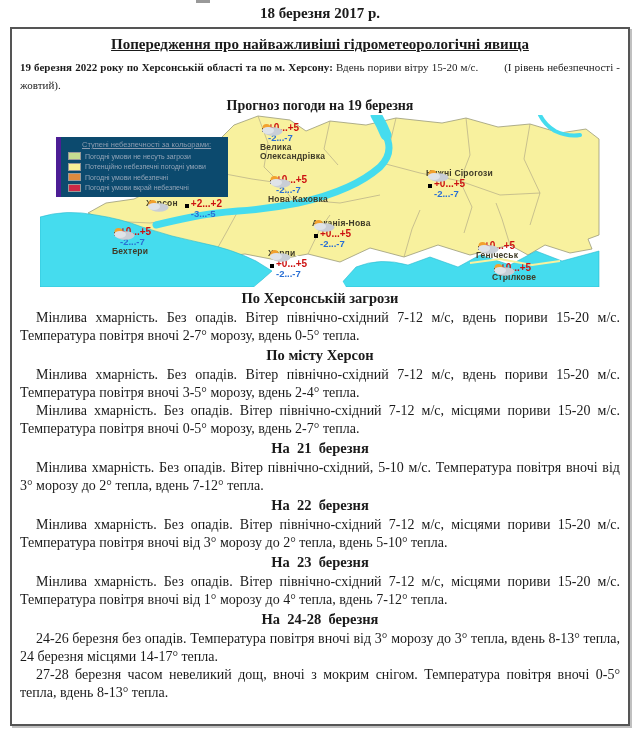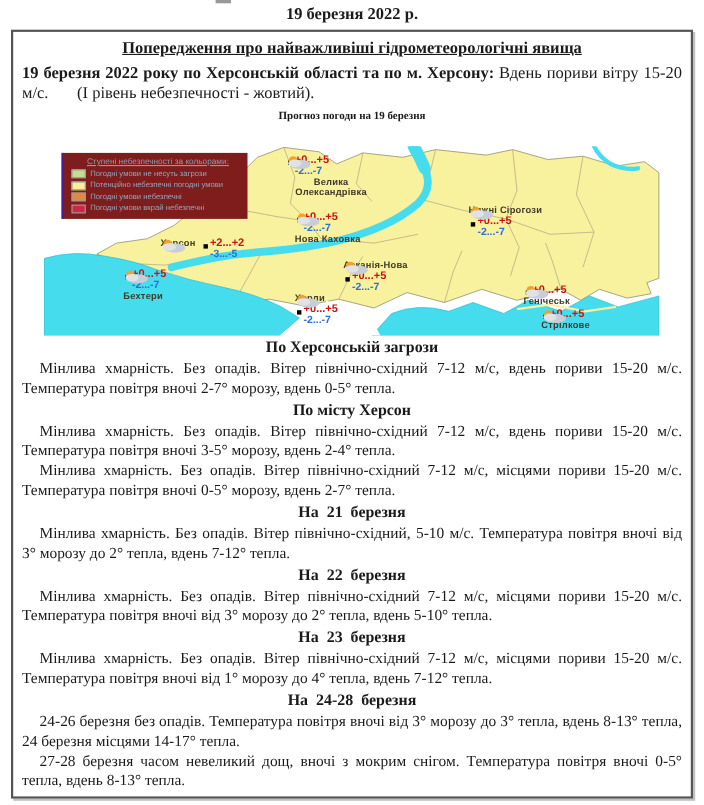--- a/index.html
+++ b/index.html
@@ -6,59 +6,59 @@
   .page{position:relative;width:640px;height:732px;background:#ffffff;overflow:hidden;
         font-family:"Liberation Serif",serif;color:#1a1a1a;}
   .top-fragment{position:absolute;left:196px;top:0;width:14px;height:3px;background:#555;opacity:.6;}
   .date-line{position:absolute;top:5px;left:0;width:100%;text-align:center;
              font-weight:bold;font-size:15px;}
   .doc-box{position:absolute;left:10px;top:27px;width:600px;height:685px;
            border:2px solid #555;box-shadow:2px 2px 0 rgba(130,130,130,.5);
            padding:4px 8px 6px 8px;background:#fff;}
   .warn-title{text-align:center;font-weight:bold;font-size:15px;line-height:19px;
               text-decoration:underline;margin:2px 0 4px 0;}
-  .warn-para{font-size:15px;line-height:18px;text-align:justify;margin:0 0 2px 0;}
+  .warn-para{font-size:11px;line-height:18px;text-align:justify;margin:0 0 2px 0;}
   .warn-para b{font-weight:bold;}
   .level-note{margin-left:26px;}
-  .map-title{text-align:center;font-weight:bold;font-size:10px;line-height:19px;margin:1px 0 18px 0;}
+  .map-title{text-align:center;font-weight:bold;font-size:14px;line-height:19px;margin:1px 0 0 0;}
 
   .map-wrap{position:relative;width:560px;height:172px;margin:0 auto 2px auto;}
   .map-wrap svg{position:absolute;left:0;top:0;}
   .city-layer{position:absolute;left:0;top:0;width:560px;height:172px;}
 
-  .legend{position:absolute;left:16px;top:6px;width:160px;background:#7f1d1d;
-          border-left:2px solid #4c1d95;padding:2px 0 3px 7px;}
+  .legend{position:absolute;left:16px;top:22px;width:160px;background:#0c4a6e;
+          border-left:5px solid #4c1d95;padding:2px 0 3px 7px;}
   .legend-title{font:7.5px "Liberation Sans",sans-serif;color:#8c9cb0;
                 text-decoration:underline;margin:1px 0 3px 14px;}
   .legend-row{display:flex;align-items:center;gap:4px;margin:2.5px 0;}
   .legend-swatch{display:inline-block;width:11px;height:6px;border:1px solid #9a9a9a;flex:none;}
   .legend-label{font:7px "Liberation Sans",sans-serif;color:#93a5b8;white-space:nowrap;}
 
   .city{position:absolute;font-family:"Liberation Sans",sans-serif;}
   .crow{display:flex;align-items:flex-start;gap:2px;}
   .wicon{flex:none;line-height:0;}
   .cdot{flex:none;width:4px;height:4px;background:#000;margin-top:5px;}
   .temps{line-height:1;}
   .tday{font-weight:bold;font-size:10px;color:var(--day,#cc1111);white-space:nowrap;}
   .tnight{font-weight:bold;font-size:9.5px;color:var(--night,#2a6fd4);white-space:nowrap;}
   .cname{font-weight:bold;font-size:8.5px;color:#3f3b28;letter-spacing:.2px;
          white-space:nowrap;line-height:1.15;}
-  .cname.wrap{white-space:normal;width:82px;text-align:center;}
+  .cname.wrap{white-space:normal;width:82px;text-align:left;}
   .name-left .cname{margin:0 3px 0 0;}
 
   .sec-head{text-align:center;font-weight:bold;font-size:14.5px;line-height:19px;
             margin:1px 0;white-space:pre-wrap;}
   p.body-text{font-size:14px;line-height:18px;text-align:justify;text-indent:16px;margin:0;}
 </style>
 </head>
 <body>
 
 <div class="page">
   <div class="top-fragment"></div>
-  <div class="date-line">19 березня 2022 р.</div>
+  <div class="date-line">18 березня 2017 р.</div>
 
   <div class="doc-box">
     <div class="warn-title">Попередження про найважливіші гідрометеорологічні явища</div>
 
     <p class="warn-para"><b>19 березня 2022 року по Херсонській області та по м. Херсону:</b> <span>Вдень пориви вітру 15-20 м/с.</span><span class="level-note">(І рівень небезпечності - жовтий).</span></p>
 
     <div class="map-title">Прогноз погоди на 19 березня</div>
 
     <div class="map-wrap">
       <svg viewBox="0 0 560 172" width="560" height="172">

